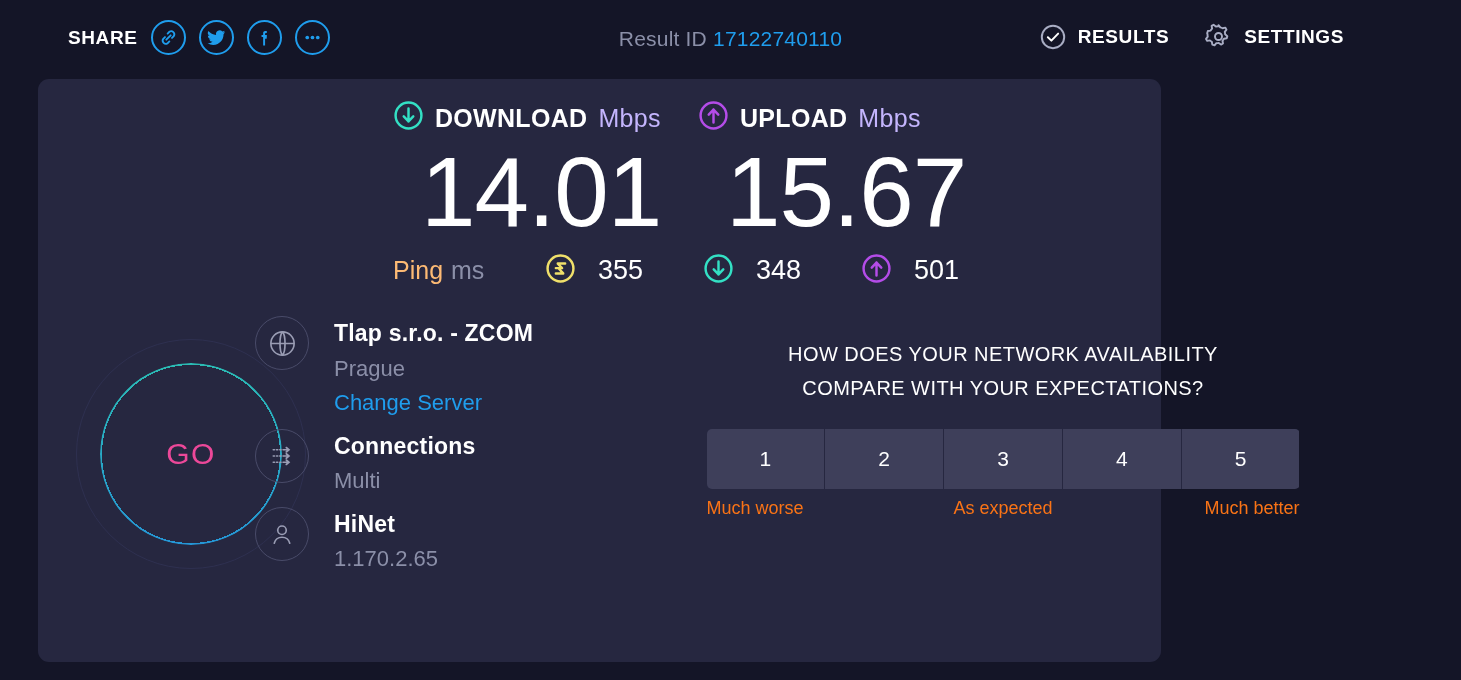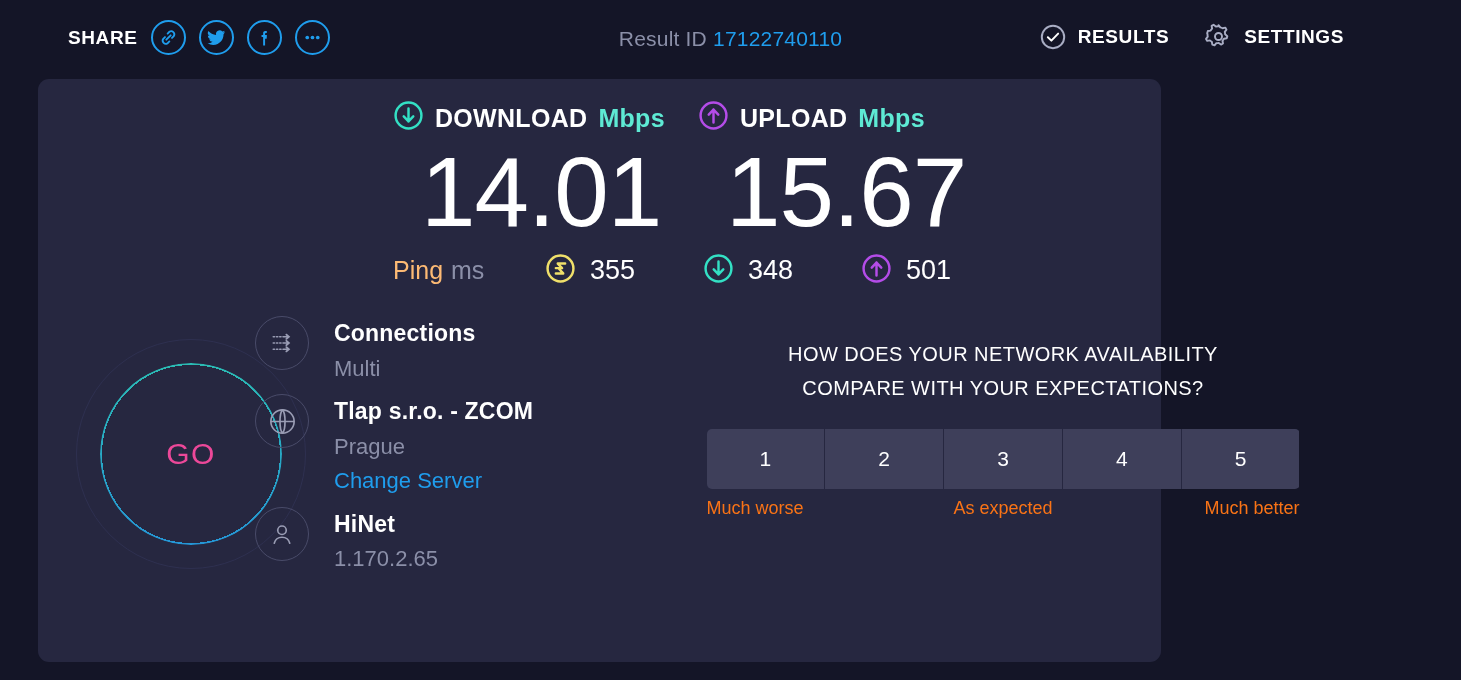--- a/index.html
+++ b/index.html
@@ -60,37 +60,37 @@
   .speeds {
     position: absolute; left: 355px; top: 21px;
     display: flex; gap: 0;
   }
   .speed-col { width: 305px; }
   .speed-head {
     display: flex; align-items: center; gap: 11px;
     font-size: 25px; letter-spacing: 0.3px;
   }
   .speed-head .nm { color: #ffffff; font-weight: bold; }
-  .speed-head .un { color: #5eead4; font-weight: bold; }
+  .speed-head .un { color: #c4b5fd; font-weight: normal; }
   .speed-val {
     color: #ffffff; font-size: 98px; font-weight: 300;
     line-height: 1.0; margin-top: 6px; margin-left: 28px;
     letter-spacing: -1px; font-stretch: condensed;
   }
 
   
   .ping-row {
     position: absolute; left: 355px; top: 174px;
     display: flex; align-items: center;
   }
   .ping-label { font-size: 25px; width: 152px; }
   .ping-label .nm { color: #fdba74; }
   .ping-label .un { color: #8b8fa8; margin-left: 8px; }
   .ping-item {
-    display: flex; align-items: center; gap: 14px; width: 158px; text-align: right;
+    display: flex; align-items: center; gap: 22px; width: 158px; text-align: right;
   }
   .ping-item .pv { color: #ffffff; font-size: 27px; }
 
   
   .go-wrap {
     position: absolute; left: 38px; top: 260px;
     width: 230px; height: 230px; cursor: pointer;
   }
   .go-outer {
     position: absolute; left: 0; top: 0; width: 230px; height: 230px;
@@ -296,43 +296,43 @@
   <div class="go-wrap">
     <div class="go-outer"></div>
     <div class="go-inner"></div>
     <div class="go-text">GO</div>
   </div>
 
   <div class="info-list">
 
     <div class="info-row">
       <div class="info-icon">
+        <svg width="31" height="31" viewBox="0 0 24 24" fill="none" stroke="#9a9db4" stroke-width="1.3">
+          <circle cx="12" cy="12" r="9"></circle>
+          <path d="M3 12h18M12 3c2.6 2.6 2.6 15.4 0 18M12 3c-2.6 2.6-2.6 15.4 0 18"></path>
+        </svg>
+      </div>
+      <div class="info-text">
+        <div class="info-title">Tlap s.r.o. - ZCOM</div>
+        <div class="info-sub">Prague</div>
+        <div class="info-link">Change Server</div>
+      </div>
+    </div>
+
+    <div class="info-row">
+      <div class="info-icon">
         <svg width="30" height="30" viewBox="0 0 24 24" fill="none" stroke="#9a9db4" stroke-width="1.3" stroke-linecap="round">
           <path d="M5 7h1M7.6 7h1M10.2 7h1M12.8 7h4.4M15.4 5.2L17.6 7l-2.2 1.8"></path>
           <path d="M5 12h1M7.6 12h1M10.2 12h1M12.8 12h4.4M15.4 10.2L17.6 12l-2.2 1.8"></path>
           <path d="M5 17h1M7.6 17h1M10.2 17h1M12.8 17h4.4M15.4 15.2L17.6 17l-2.2 1.8"></path>
         </svg>
       </div>
       <div class="info-text">
         <div class="info-title">Connections</div>
         <div class="info-sub">Multi</div>
-      </div>
-    </div>
-
-    <div class="info-row">
-      <div class="info-icon">
-        <svg width="31" height="31" viewBox="0 0 24 24" fill="none" stroke="#9a9db4" stroke-width="1.3">
-          <circle cx="12" cy="12" r="9"></circle>
-          <path d="M3 12h18M12 3c2.6 2.6 2.6 15.4 0 18M12 3c-2.6 2.6-2.6 15.4 0 18"></path>
-        </svg>
-      </div>
-      <div class="info-text">
-        <div class="info-title">Tlap s.r.o. - ZCOM</div>
-        <div class="info-sub">Prague</div>
-        <div class="info-link">Change Server</div>
       </div>
     </div>
 
     <div class="info-row">
       <div class="info-icon">
         <svg width="30" height="30" viewBox="0 0 24 24" fill="none" stroke="#9a9db4" stroke-width="1.3">
           <circle cx="12" cy="9" r="3.4"></circle>
           <path d="M5.8 19.4a6.4 6.4 0 0 1 12.4 0" stroke-linecap="round"></path>
         </svg>
       </div>

